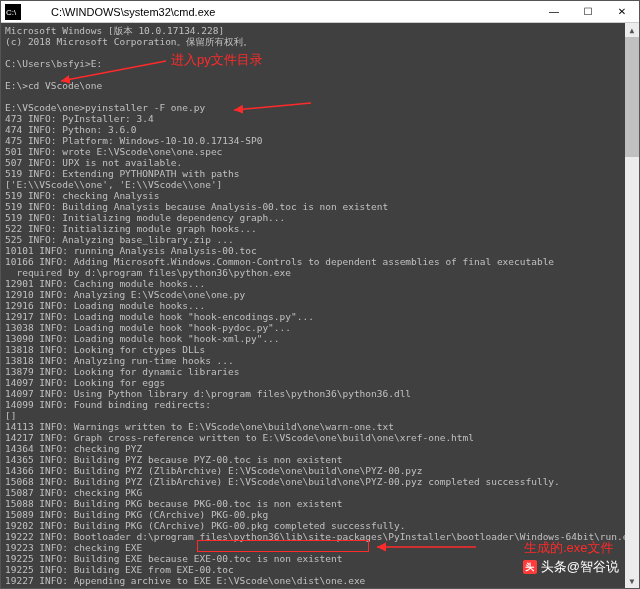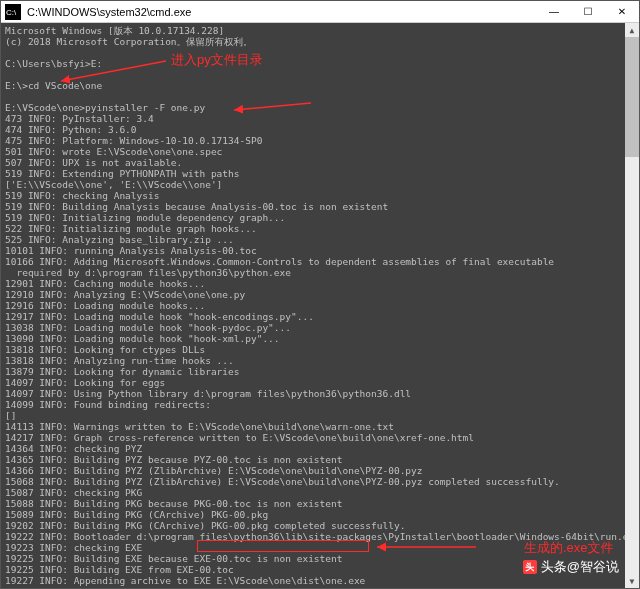--- a/index.html
+++ b/index.html
@@ -31,21 +31,21 @@
     font-family: "Segoe UI", sans-serif;
   }
   .titlebar .icon {
     width: 16px;
     height: 16px;
     margin: 0 4px;
     display: flex;
     align-items: center;
     justify-content: center;
   }
-  .titlebar .title { flex: 1; padding-left: 2px; }
+  .titlebar .title { flex: 1; padding-left: 2px; margin-left: 24px; }
   .winbtns { display: flex; height: 100%; }
   .winbtn {
     width: 34px;
     height: 100%;
     display: flex;
     align-items: center;
     justify-content: center;
     font-size: 10px;
     font-family: "Segoe UI", sans-serif;
   }

